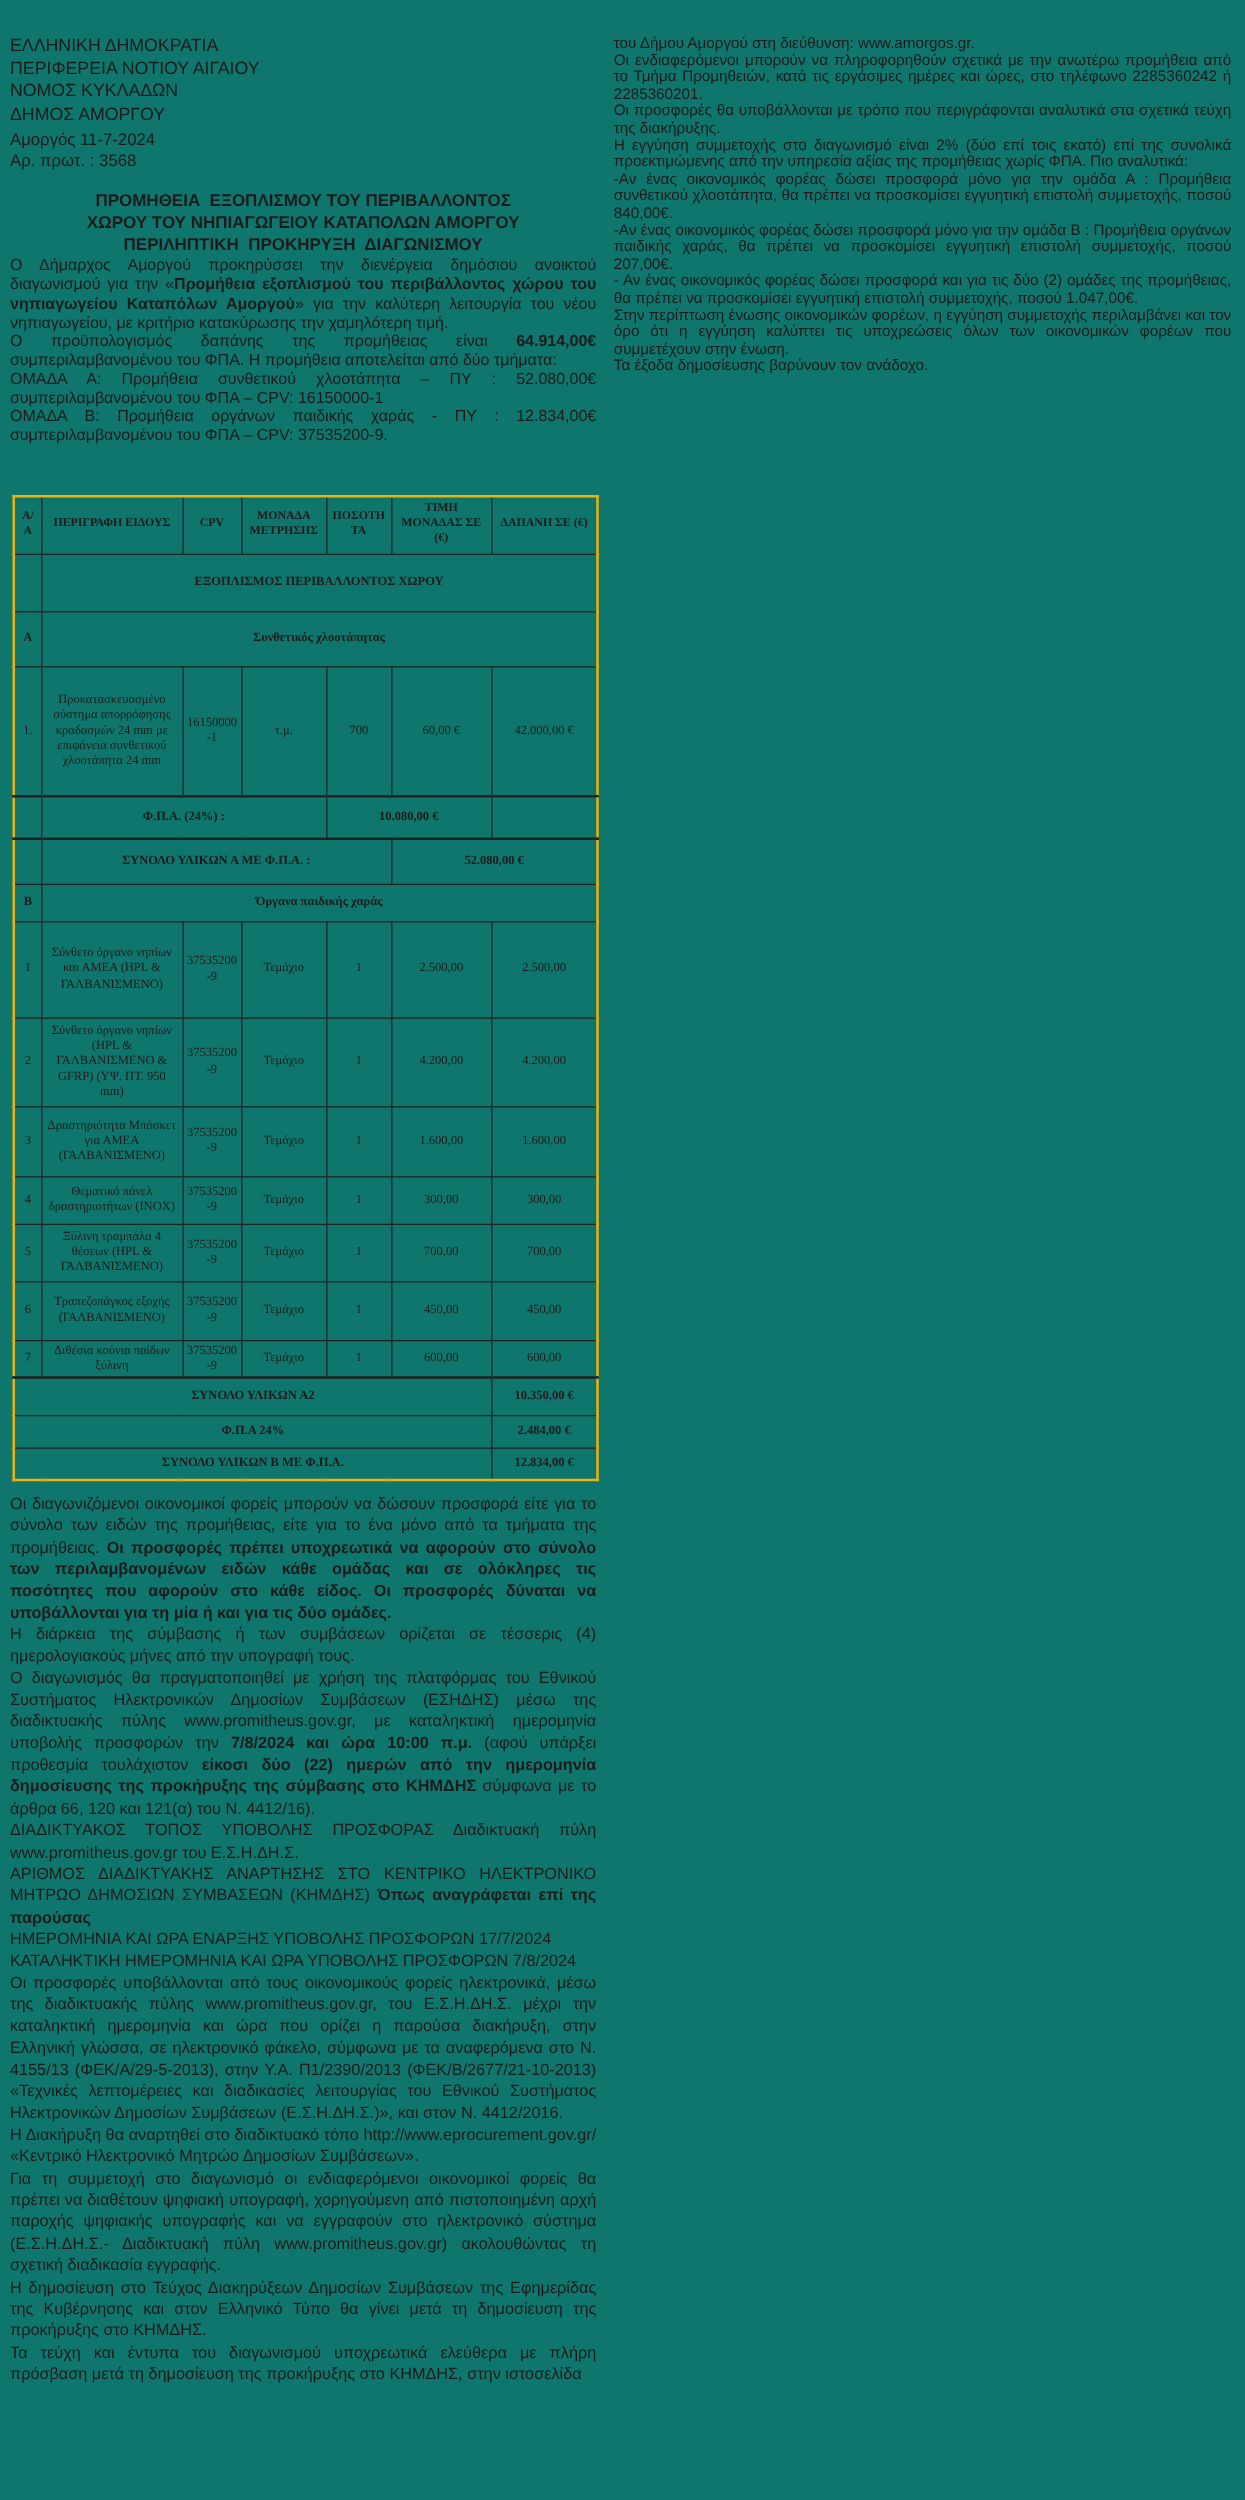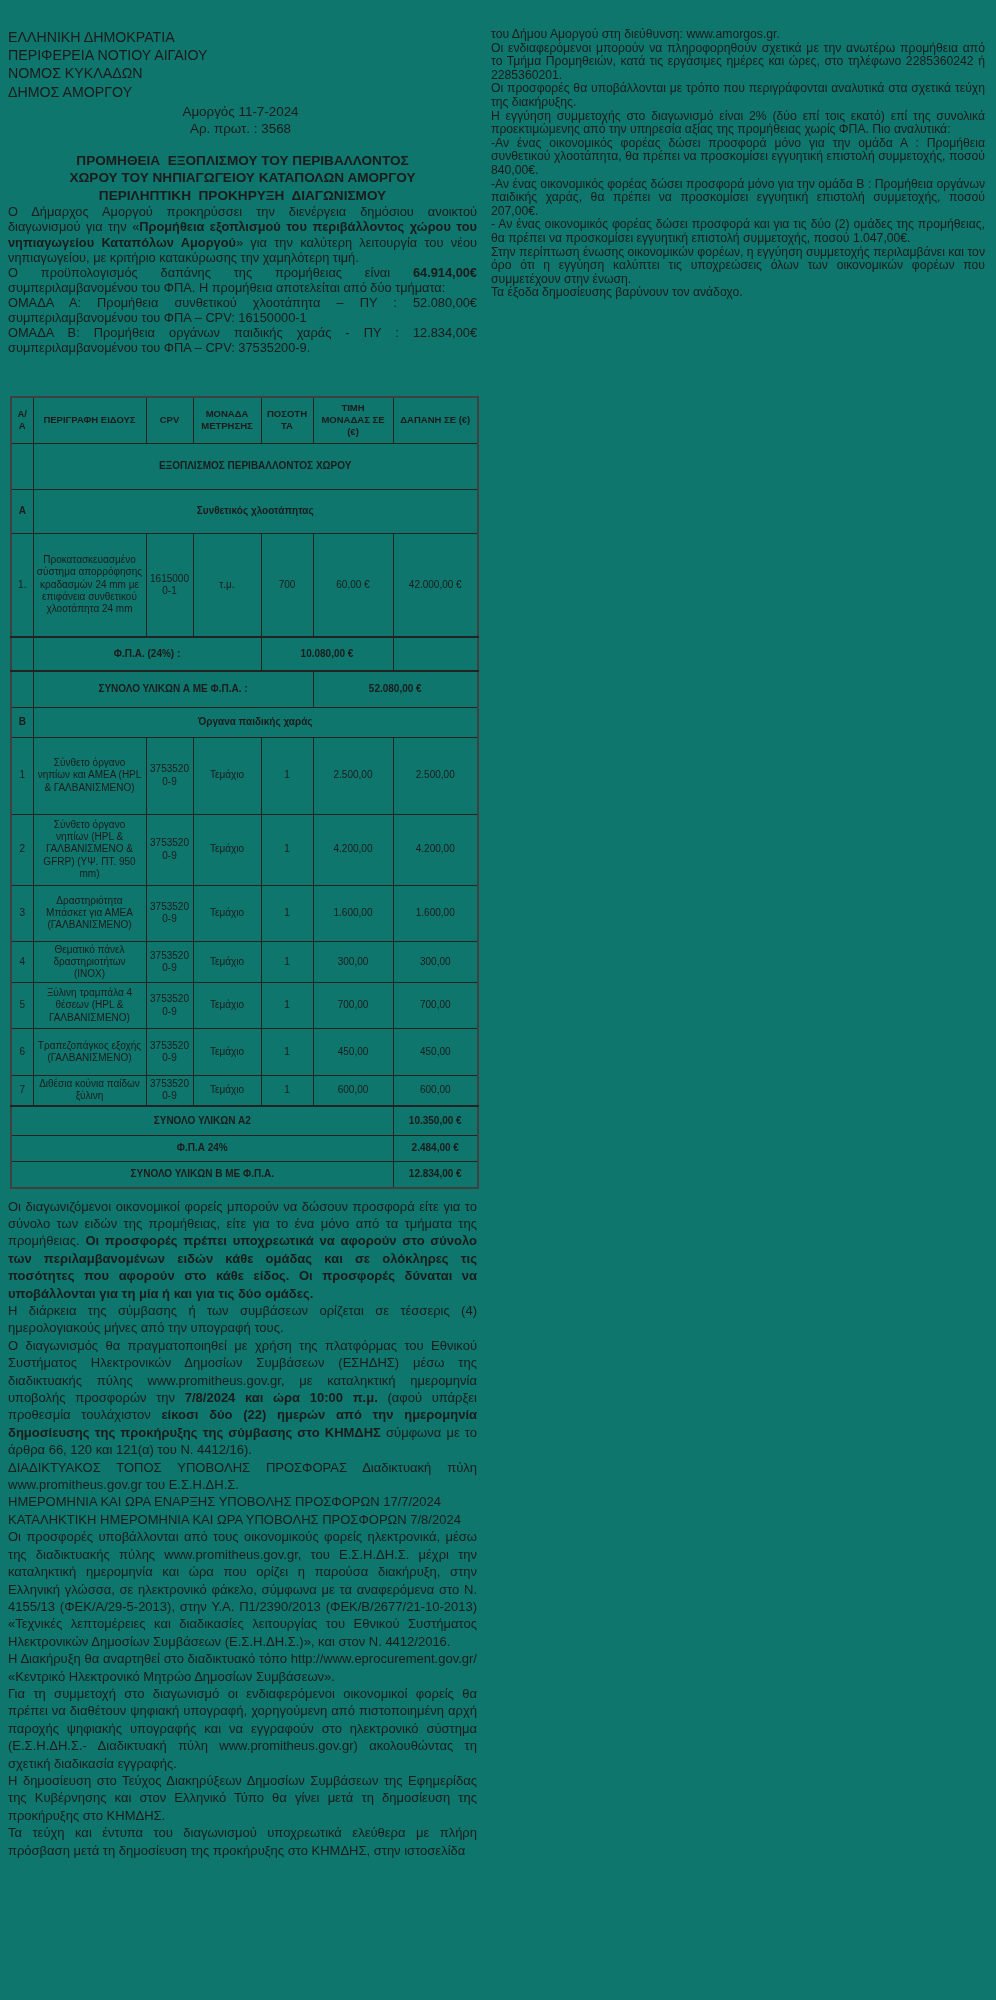--- a/index.html
+++ b/index.html
@@ -5,28 +5,28 @@
   html,body{margin:0;padding:0;background:#e9e9e9;}
   .page{
     width:996px;height:2000px;background:#0f766e;box-sizing:border-box;
     padding:28px 11px 0 8px;overflow:hidden;position:relative;
     font-family:"Liberation Sans","DejaVu Sans",sans-serif;color:#1b1b1b;
   }
   .cols{display:flex;gap:14px;min-height:354px;align-items:flex-start;}
   .col-left{width:469px;flex:none;}
   .col-right{width:494px;flex:none;font-size:12.2px;line-height:13.6px;text-align:justify;}
   .agency div{font-size:14.2px;line-height:18.2px;}
-  .dateblock{margin-top:2px;text-align:center;padding-right:4px;font-size:13.4px;line-height:17.5px;}
+  .dateblock{margin-top:2px;text-align:left;padding-right:4px;font-size:13.4px;line-height:17.5px;}
   .title{margin-top:14px;text-align:center;font-weight:bold;font-size:13.6px;line-height:17.5px;white-space:pre-wrap;}
   .intro{font-size:12.8px;line-height:15.1px;text-align:justify;}
   .para{margin:0;}
   .b{font-weight:bold;}
   .sig{margin-top:3px;width:300px;text-align:center;font-weight:bold;font-size:12.4px;line-height:14.2px;}
   .table-wrap{margin-top:14px;margin-left:2px;}
-  table.doc{width:467px;border-collapse:collapse;border:2px solid #404040;table-layout:fixed;}
+  table.doc{width:467px;border-collapse:collapse;border:2px solid #eab308;table-layout:fixed;font-family:Liberation Serif, serif;}
   table.doc th,table.doc td{
     border:1px solid #222;padding:2px 3px;vertical-align:middle;text-align:center;
     font-size:10px;line-height:1.22;overflow:hidden;word-wrap:break-word;
   }
   table.doc th{font-weight:bold;font-size:9.5px;line-height:1.25;}
   tr.sec td{font-weight:bold;font-size:10px;}
   tr.vat td,tr.tot td{font-weight:bold;font-size:10px;}
   td.desc{text-align:left;vertical-align:top;}
   td.aa{vertical-align:top;}
   td.r{text-align:right;padding-right:6px;}
@@ -200,20 +200,21 @@
           </tr>
         </tbody>
     </table>
   </div>
 
   <div class="bottom" id="bottom">
       <div class="para"><span>Οι διαγωνιζόμενοι οικονομικοί φορείς μπορούν να δώσουν προσφορά είτε για το σύνολο των ειδών της προμήθειας, είτε για το ένα μόνο από τα τμήματα της προμήθειας. </span><span class="b">Οι προσφορές πρέπει υποχρεωτικά να αφορούν στο σύνολο των περιλαμβανομένων ειδών κάθε ομάδας και σε ολόκληρες τις ποσότητες που αφορούν στο κάθε είδος. Οι προσφορές δύναται να υποβάλλονται για τη μία ή και για τις δύο ομάδες.</span></div>
       <div class="para"><span>Η διάρκεια της σύμβασης ή των συμβάσεων ορίζεται σε τέσσερις (4) ημερολογιακούς μήνες από την υπογραφή τους.</span></div>
       <div class="para"><span>Ο διαγωνισμός θα πραγματοποιηθεί με χρήση της πλατφόρμας του Εθνικού Συστήματος Ηλεκτρονικών Δημοσίων Συμβάσεων (ΕΣΗΔΗΣ) μέσω της διαδικτυακής πύλης www.promitheus.gov.gr, με καταληκτική ημερομηνία υποβολής προσφορών την </span><span class="b">7/8/2024 και ώρα 10:00 π.μ.</span><span> (αφού υπάρξει προθεσμία τουλάχιστον </span><span class="b">είκοσι δύο (22) ημερών από την ημερομηνία δημοσίευσης της προκήρυξης της σύμβασης στο ΚΗΜΔΗΣ</span><span> σύμφωνα με το άρθρα 66, 120 και 121(α) του Ν. 4412/16).</span></div>
       <div class="para"><span>ΔΙΑΔΙΚΤΥΑΚΟΣ ΤΟΠΟΣ ΥΠΟΒΟΛΗΣ ΠΡΟΣΦΟΡΑΣ Διαδικτυακή πύλη www.promitheus.gov.gr του Ε.Σ.Η.ΔΗ.Σ.</span></div>
+      <div class="para"><span>ΑΡΙΘΜΟΣ ΔΙΑΔΙΚΤΥΑΚΗΣ ΑΝΑΡΤΗΣΗΣ ΣΤΟ ΚΕΝΤΡΙΚΟ ΗΛΕΚΤΡΟΝΙΚΟ ΜΗΤΡΩΟ ΔΗΜΟΣΙΩΝ ΣΥΜΒΑΣΕΩΝ (ΚΗΜΔΗΣ) </span><span class="b">Όπως αναγράφεται επί της παρούσας</span></div>
       <div class="para"><span>ΗΜΕΡΟΜΗΝΙΑ ΚΑΙ ΩΡΑ ΕΝΑΡΞΗΣ ΥΠΟΒΟΛΗΣ ΠΡΟΣΦΟΡΩΝ 17/7/2024</span></div>
       <div class="para"><span>ΚΑΤΑΛΗΚΤΙΚΗ ΗΜΕΡΟΜΗΝΙΑ ΚΑΙ ΩΡΑ  ΥΠΟΒΟΛΗΣ ΠΡΟΣΦΟΡΩΝ 7/8/2024</span></div>
       <div class="para"><span>Οι προσφορές υποβάλλονται από τους οικονομικούς φορείς ηλεκτρονικά, μέσω της διαδικτυακής πύλης www.promitheus.gov.gr, του Ε.Σ.Η.ΔΗ.Σ. μέχρι την καταληκτική ημερομηνία και ώρα που ορίζει η παρούσα διακήρυξη, στην Ελληνική γλώσσα, σε ηλεκτρονικό φάκελο, σύμφωνα με τα αναφερόμενα στο Ν. 4155/13 (ΦΕΚ/Α/29-5-2013), στην Υ.Α. Π1/2390/2013 (ΦΕΚ/Β/2677/21-10-2013) «Τεχνικές λεπτομέρειες και διαδικασίες λειτουργίας του Εθνικού Συστήματος Ηλεκτρονικών Δημοσίων Συμβάσεων (Ε.Σ.Η.ΔΗ.Σ.)», και στον Ν. 4412/2016.</span></div>
       <div class="para"><span>Η Διακήρυξη θα αναρτηθεί στο διαδικτυακό τόπο http://www.eprocurement.gov.gr/ «Κεντρικό Ηλεκτρονικό Μητρώο Δημοσίων Συμβάσεων».</span></div>
       <div class="para"><span>Για τη συμμετοχή στο διαγωνισμό οι ενδιαφερόμενοι οικονομικοί φορείς θα πρέπει να διαθέτουν ψηφιακή υπογραφή, χορηγούμενη από πιστοποιημένη αρχή παροχής ψηφιακής υπογραφής και να εγγραφούν στο ηλεκτρονικό σύστημα (Ε.Σ.Η.ΔΗ.Σ.- Διαδικτυακή πύλη www.promitheus.gov.gr) ακολουθώντας τη σχετική διαδικασία εγγραφής.</span></div>
       <div class="para"><span>Η δημοσίευση στο Τεύχος Διακηρύξεων Δημοσίων Συμβάσεων της Εφημερίδας της Κυβέρνησης και στον Ελληνικό Τύπο θα γίνει μετά τη δημοσίευση της προκήρυξης στο ΚΗΜΔΗΣ.</span></div>
       <div class="para"><span>Τα τεύχη και έντυπα του διαγωνισμού υποχρεωτικά ελεύθερα με πλήρη πρόσβαση μετά τη δημοσίευση της προκήρυξης στο ΚΗΜΔΗΣ, στην ιστοσελίδα</span></div>
     </div>
 </div>
 

